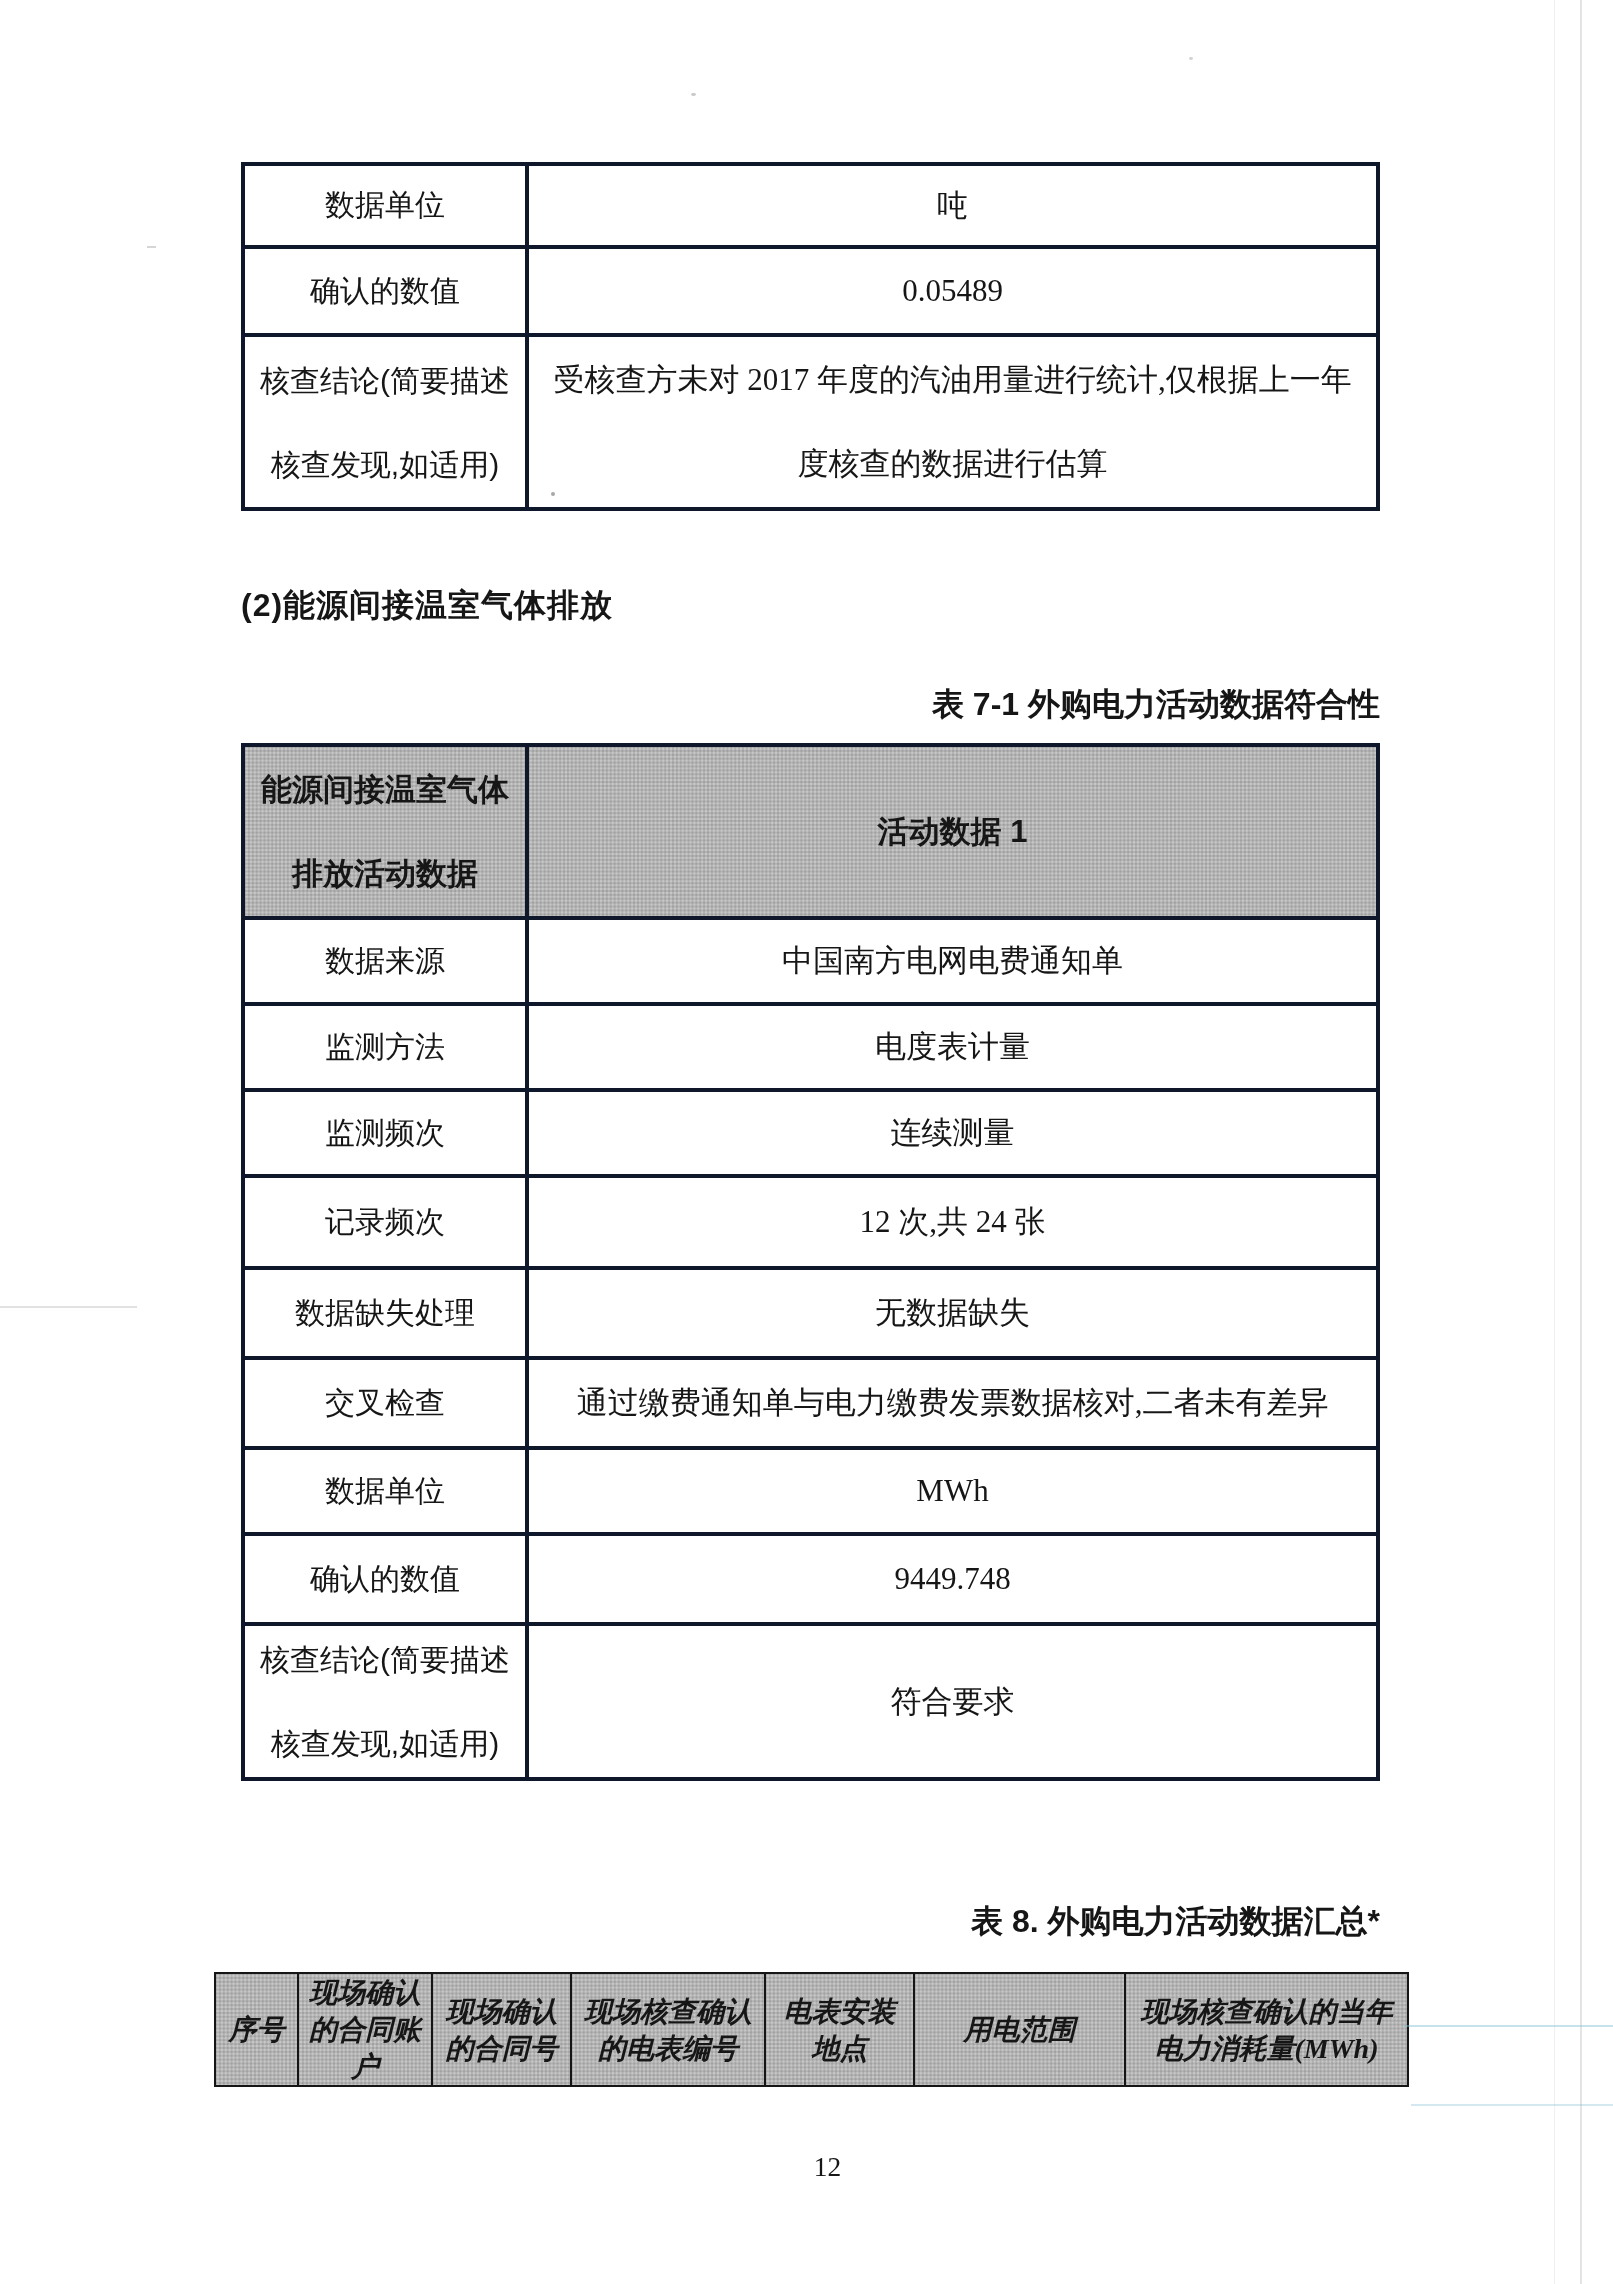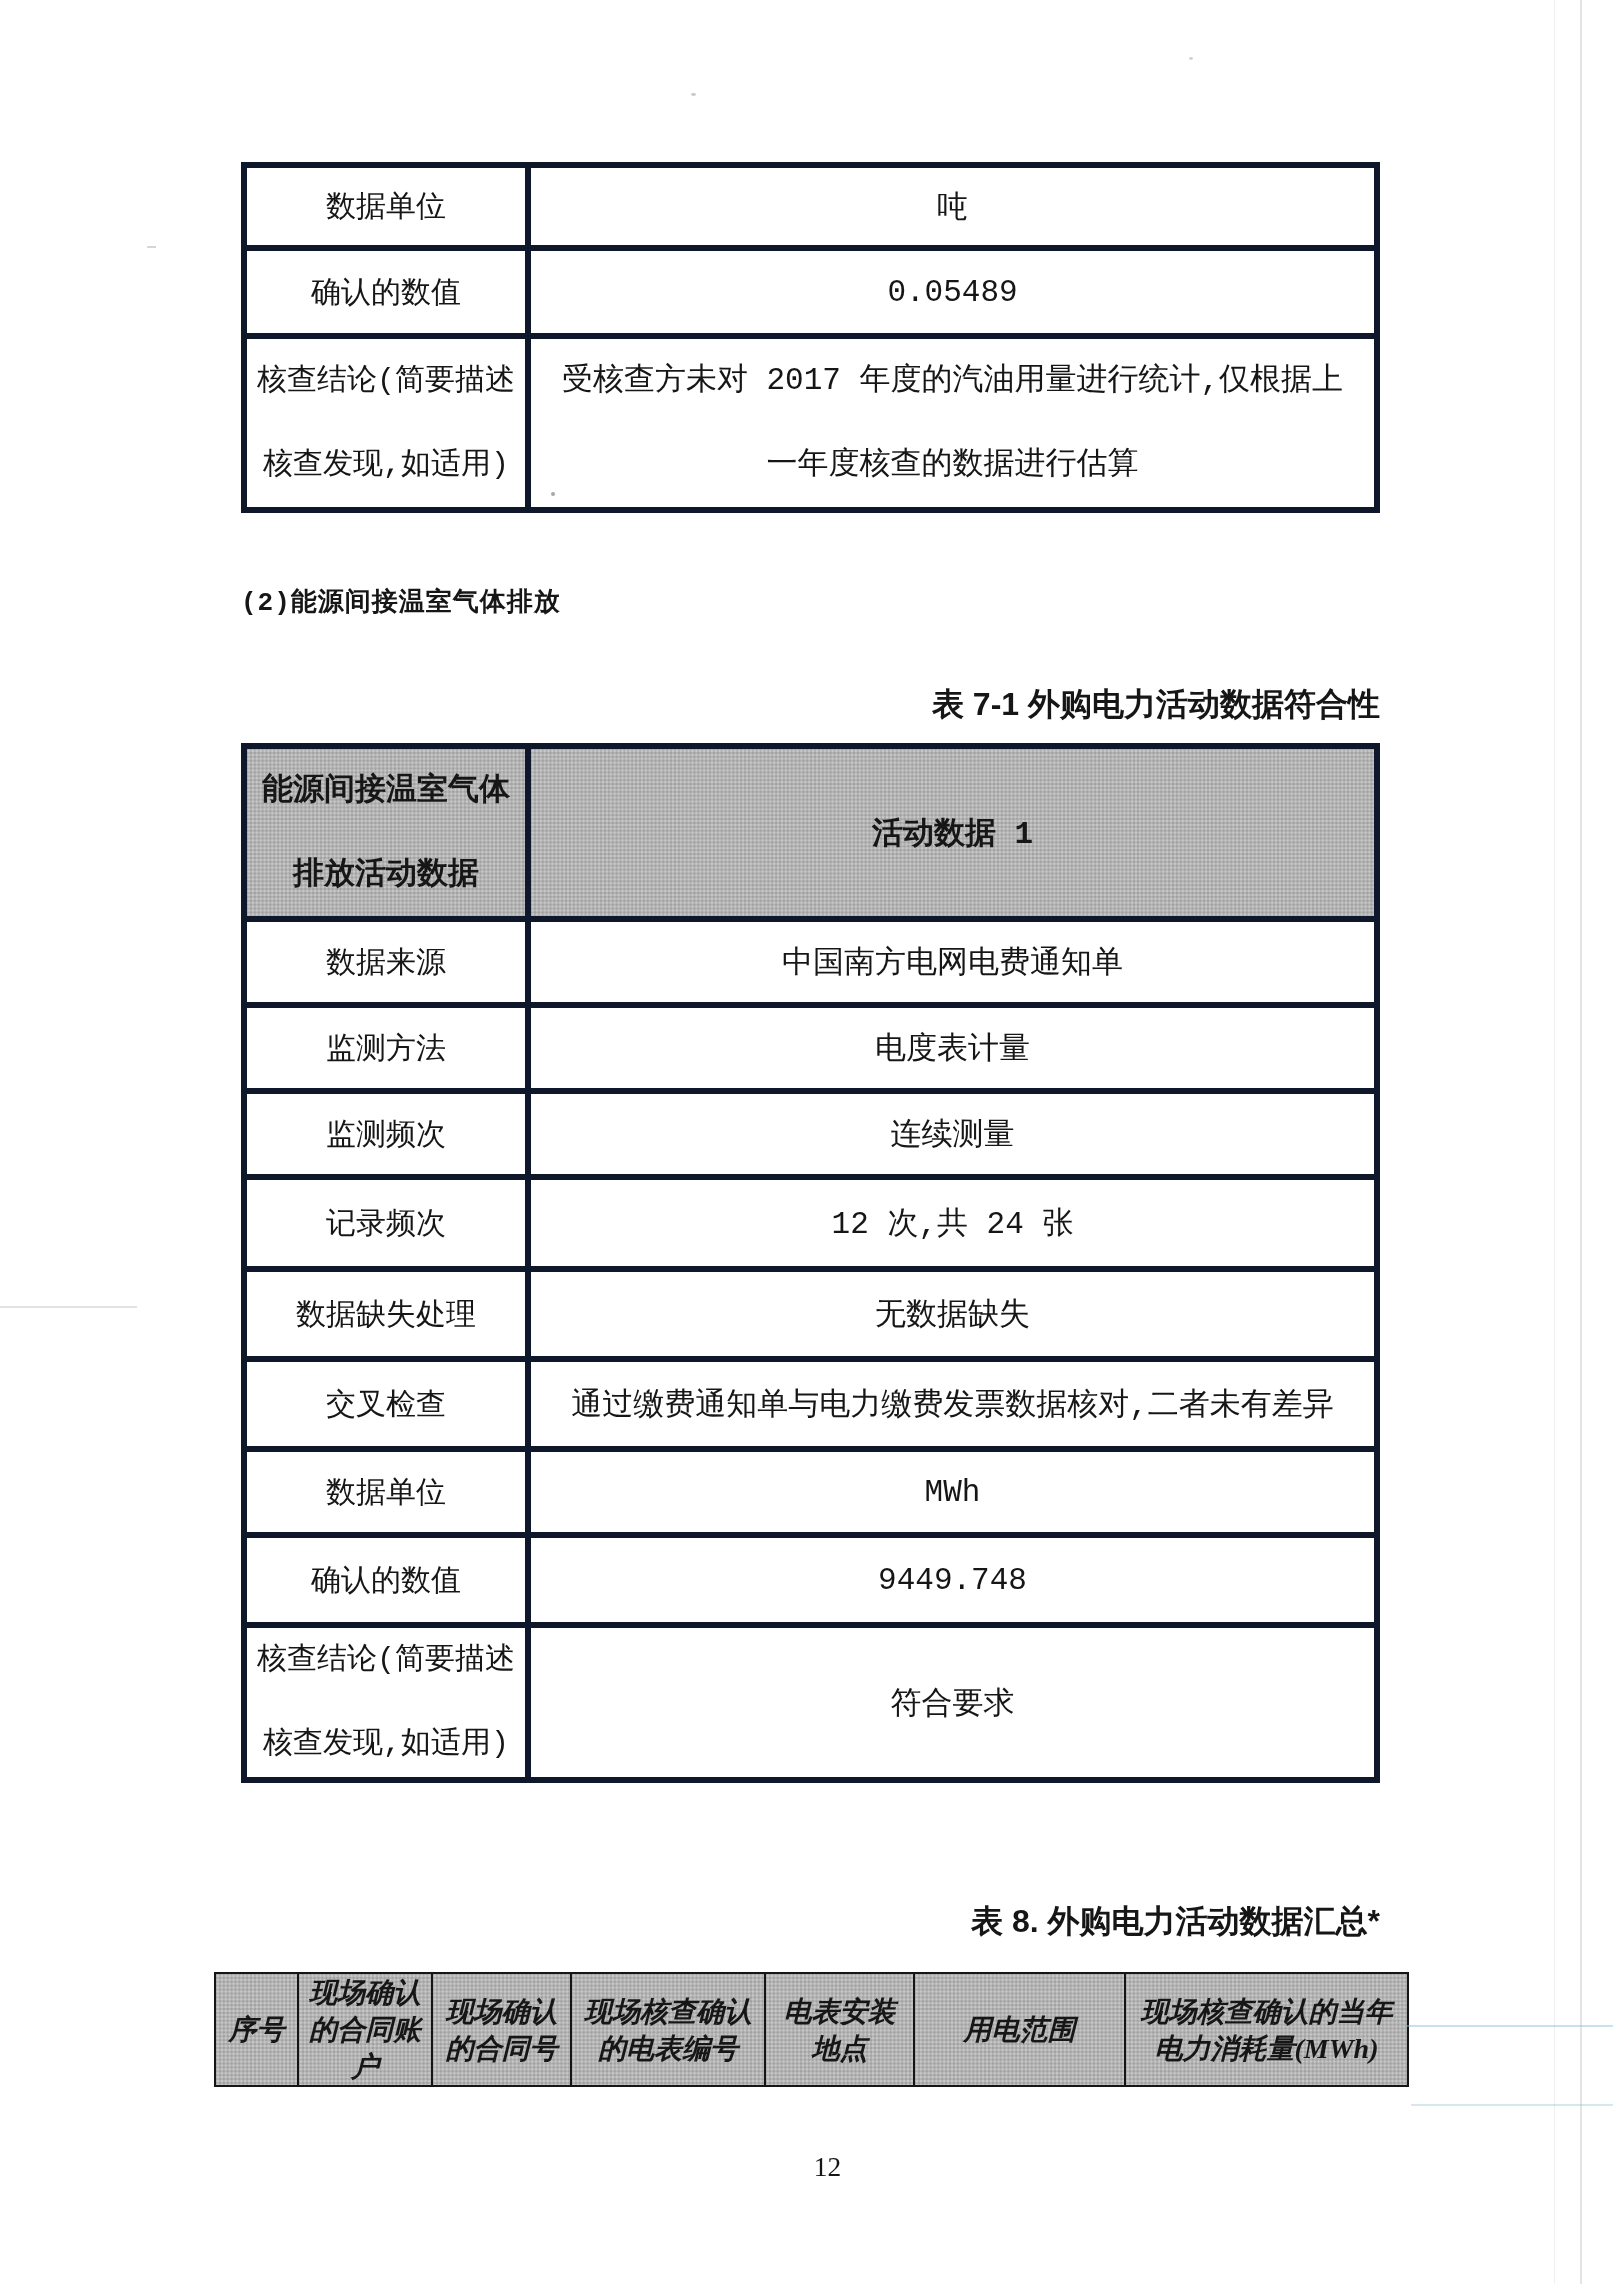--- a/index.html
+++ b/index.html
@@ -12,26 +12,25 @@
     font-family:"Liberation Sans", sans-serif;
   }
 
   
   table.tbl {
     position:absolute;
     border-collapse:collapse;
     table-layout:fixed;
   }
   table.tbl td {
-    border:6px solid #0f172a;
+    border:4px solid #0f172a;
     vertical-align:middle;
     text-align:center;
     padding:0 9.8px;
     overflow:hidden;
-    font-family:Liberation Mono, monospace;
   }
   td.lbl {
     font-family:"Liberation Sans", sans-serif;
     font-size:30px;
   }
   td.val {
     font-family:"Liberation Serif", serif;
     font-size:31px;
   }
   td.val.wrap {
@@ -70,24 +69,24 @@
     font-weight:600;
     font-size:28px;
     padding:0 3.9px;
   }
   .stack3 span { display:block; line-height:37px; }
 
   
   .section-heading {
     position:absolute;
     left:241px; top:584px;
-    font-size:26px;
+    font-size:32px;
     font-weight:bold;
     letter-spacing:1px;
-    font-family:Liberation Mono, monospace;
+    font-family:Liberation Sans, sans-serif;
     text-align:center;
   }
   .tbl-title {
     position:absolute;
     left:241px; width:1139px;
     text-align:right;
     font-size:32px;
     font-weight:bold;
     font-family:"Liberation Sans", sans-serif;
   }

